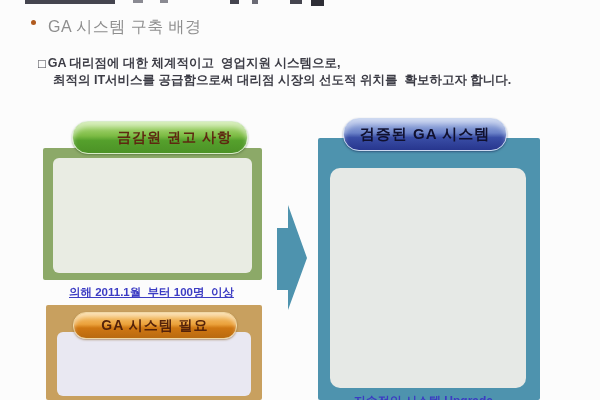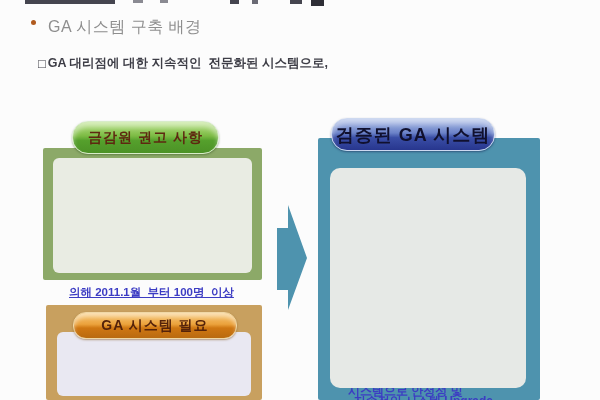--- a/index.html
+++ b/index.html
@@ -28,41 +28,41 @@
         font-weight:bold;white-space:pre;z-index:3;}
   .inner{position:absolute;border-radius:6px;z-index:2;}
   .blue-text{color:#3c3cc3;font-weight:bold;white-space:pre;}
   .line{white-space:pre;}
 
   
   #panel-green{left:43px;top:148px;width:219px;height:132px;background:#8ca968;}
   #pill-green{left:72px;top:121px;width:145px;height:31px;border-radius:16px;
       background:linear-gradient(#b9e186 0%,#7cbb44 45%,#55a02c 60%,#4c9226 100%);
       border:1px solid #d8ecc9;box-shadow:inset 0 5px 5px rgba(255,255,255,.45),0 1px 2px rgba(60,90,40,.5);
-      color:#5e2710;font-size:14px;letter-spacing:1px;}
+      color:#5e2710;font-size:14px;letter-spacing:1px;padding-left:29px;}
   #inner-green{left:53px;top:158px;width:199px;height:115px;background:#e9ece3;}
   #green-text{position:absolute;left:61px;top:161px;font-size:11.5px;line-height:15.5px;}
   #green-text .wrap{padding-left:8px;text-decoration:underline;}
   #green-text .second{margin-top:4px;}
 
   
   #panel-tan{left:46px;top:305px;width:216px;height:95px;background:#c8a05f;}
   #pill-orange{left:73px;top:312px;width:162px;height:25px;border-radius:13px;
       background:linear-gradient(#f7c877 0%,#eba23c 45%,#cf7712 60%,#b96a10 100%);
       border:1px solid #f0d8a6;box-shadow:inset 0 4px 4px rgba(255,255,255,.45),0 1px 2px rgba(120,70,10,.5);
       color:#55230a;font-size:14px;letter-spacing:1px;}
   #inner-tan{left:57px;top:332px;width:194px;height:64px;background:#e9e8f2;}
   #tan-text{position:absolute;left:64px;top:336px;font-size:12px;line-height:17px;}
 
   
   #panel-teal{left:318px;top:138px;width:222px;height:262px;background:#4e93ae;}
-  #pill-blue{left:331px;top:118px;width:162px;height:31px;border-radius:16px;
+  #pill-blue{left:343px;top:118px;width:162px;height:31px;border-radius:16px;
       background:linear-gradient(#aebfe8 0%,#6b82c8 45%,#3a4ea6 60%,#27368e 100%);
       border:1px solid #cdd9f0;box-shadow:inset 0 5px 5px rgba(255,255,255,.4),0 1px 2px rgba(20,30,80,.5);
-      color:#10102e;font-size:18px;letter-spacing:1px;}
+      color:#10102e;font-size:15px;letter-spacing:1px;}
   #inner-teal{left:330px;top:168px;width:196px;height:220px;background:#e6e9e6;border-radius:10px;}
   #teal-text-1{position:absolute;left:338px;top:206px;font-size:12px;line-height:17px;}
   #teal-text-2{position:absolute;left:338px;top:298px;font-size:12px;line-height:17px;}
   #teal-text-1 .sub{padding-left:9px;}
   #teal-text-2 .wrap{padding-left:10px;}
 
   
   #flow-arrow{position:absolute;left:270px;top:200px;z-index:2;}
 </style>
 </head>
@@ -81,22 +81,23 @@
   </div>
 
   <div id="title-row">
     <div id="title-bullet"></div>
     <div id="title-text">GA 시스템 구축 배경</div>
   </div>
 
   <div id="intro">
     <div class="row">
       <span id="intro-square">□</span>
-      <span class="ln">GA 대리점에 대한 지속적인  전문화된 시스템으로,</span>
+      <span class="ln">GA 대리점에 대한 체계적이고  영업지원 시스템으로,</span>
     </div>
+    <div class="ln ln2">최적의 IT서비스를 공급함으로써 대리점 시장의 선도적 위치를  확보하고자 합니다.</div>
   </div>
 
   <div class="panel texture" id="panel-green"></div>
   <div class="pill" id="pill-green">금감원 권고 사항</div>
   <div class="inner" id="inner-green"></div>
   <div id="green-text" class="blue-text">
     <div class="line">- 금감원에서 논의되고 있는</div>
     <div class="line wrap">모범규준 및 보험업법시행령에</div>
     <div class="line wrap">의해 2011.1월  부터 100명  이상</div>
     <div class="line wrap">GA들은 전산시스템이 의무화 됨</div>
@@ -122,17 +123,16 @@
   <div class="pill" id="pill-blue">검증된 GA 시스템</div>
   <div class="inner" id="inner-teal"></div>
   <div id="teal-text-1" class="blue-text">
     <div class="line">- GA Total System 지원</div>
     <div class="line sub">. 영업시스템 기본 기능</div>
     <div class="line sub">. 부가 영업지원 시스템 지원</div>
     <div class="line sub">. 지속적인 시스템 Upgrade</div>
   </div>
   <div id="teal-text-2" class="blue-text">
     <div class="line">- 대형 GA 에서 사용중인</div>
-    <div class="line wrap">시스템으로 안정성 및</div>
     
   </div>
 
 </div>
 
 </body></html>

